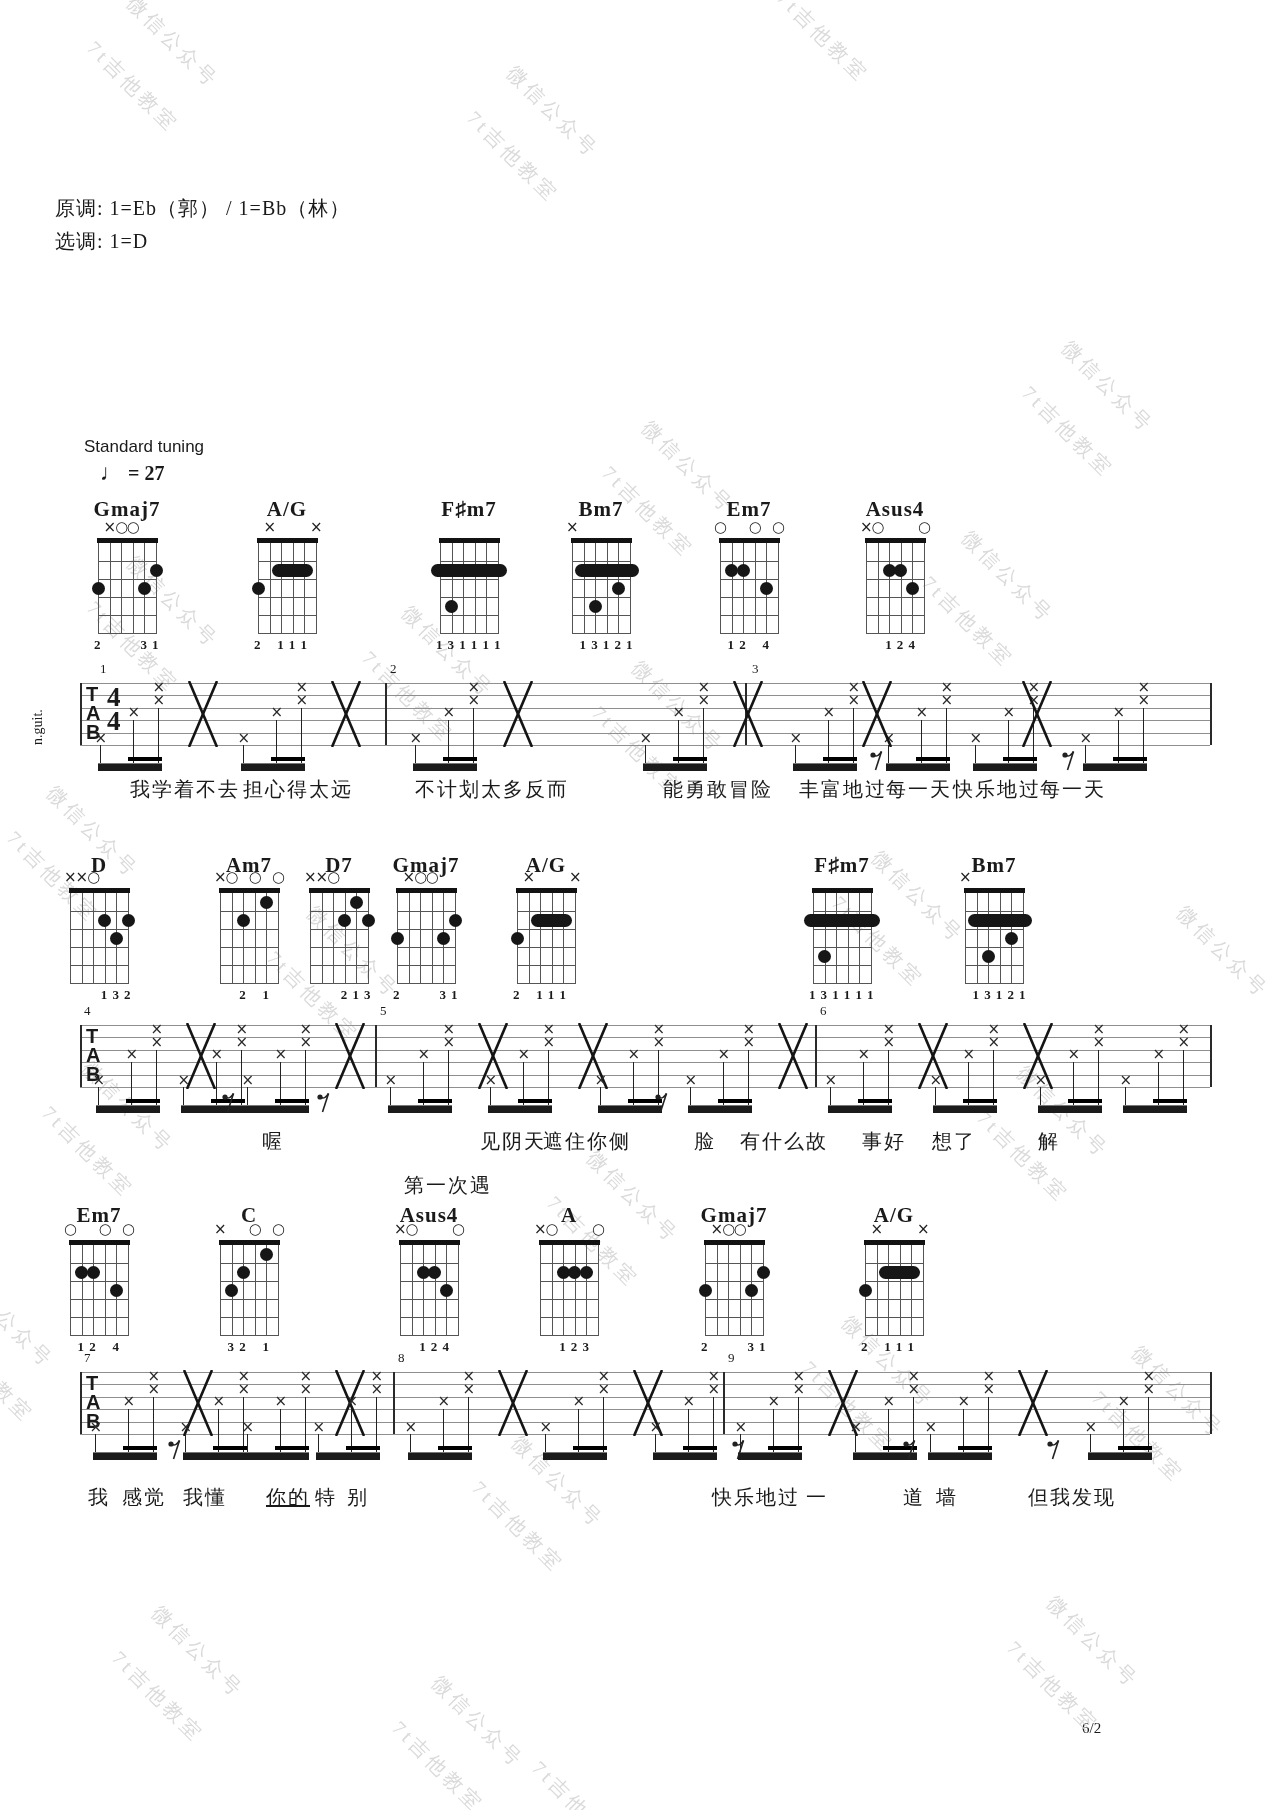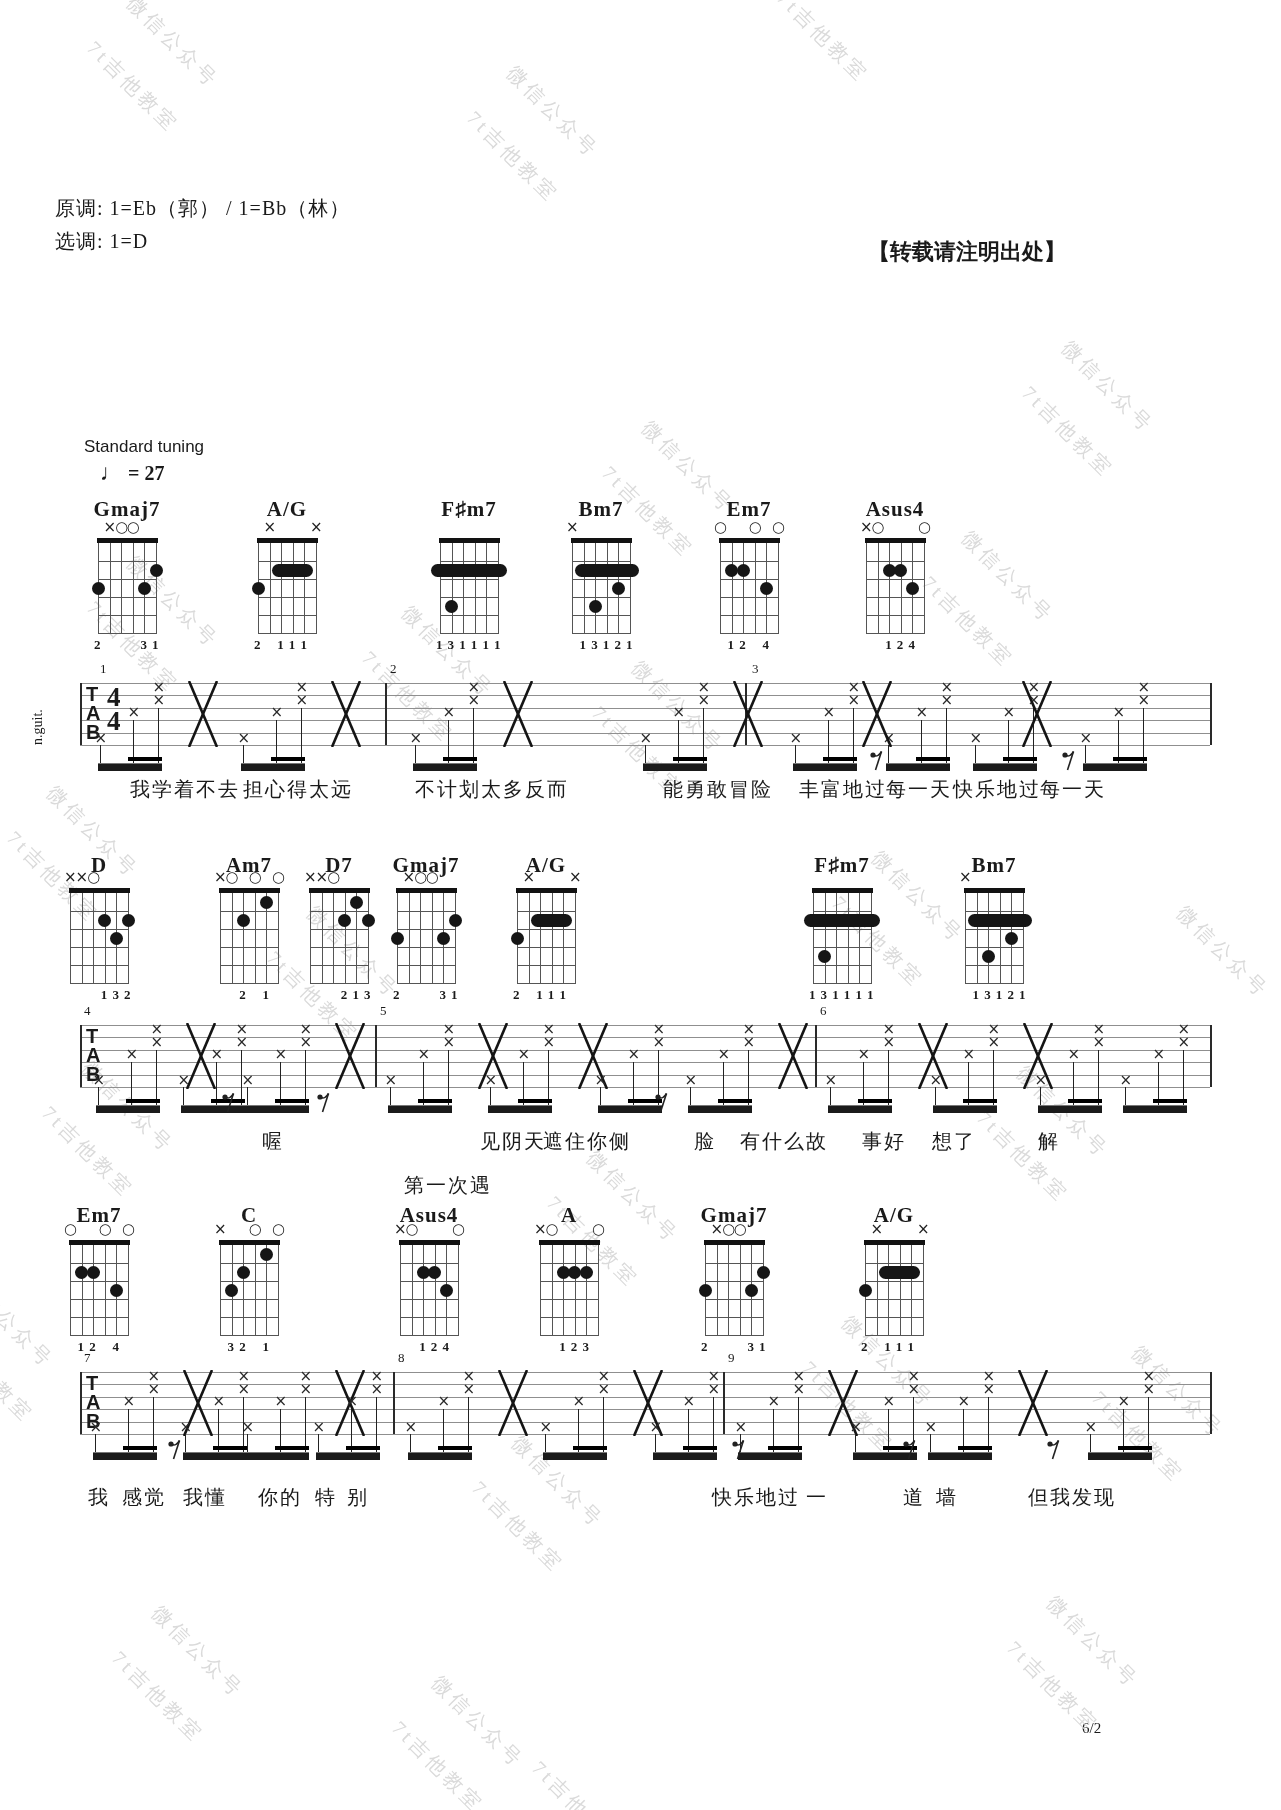--- a/index.html
+++ b/index.html
@@ -36,21 +36,20 @@
   .lyric{position:absolute;font-size:20px;letter-spacing:2px;white-space:nowrap;}
   .pagenum{left:1082px;top:1720px;font-size:15px;}
   svg{display:block;}
 </style>
 </head>
 <body>
 
 <div id="page">
   <div class="abs keyline" style="top:195px;">原调: 1=Eb（郭） /  1=Bb（林）</div>
   <div class="abs keyline" style="top:228px;">选调: 1=D</div>
-  <div class="abs notice">【转载请注明出处】</div>
   <div class="abs tuninglabel">Standard tuning</div>
   <div class="abs tempo"><span class="noteglyph">♩</span><span> = 27</span></div>
   <div class="abs pagenum">6/2</div>
   <div id="wmlayer">
       <div class="wm" style="left: 140px; top: -10px; color: rgb(218, 218, 218);">微信公众号</div>
       <div class="wm" style="left: 100px; top: 35px; color: rgb(218, 218, 218);">7t吉他教室</div>
       <div class="wm" style="left: 790px; top: -15px; color: rgb(218, 218, 218);">7t吉他教室</div>
       <div class="wm" style="left: 520px; top: 60px; color: rgb(218, 218, 218);">微信公众号</div>
       <div class="wm" style="left: 480px; top: 105px; color: rgb(218, 218, 218);">7t吉他教室</div>
       <div class="wm" style="left: 1075px; top: 335px; color: rgb(218, 218, 218);">微信公众号</div>
@@ -1063,21 +1062,21 @@
         <div style="position: absolute; left: 1047px; top: 1438px;">
           <svg width="14" height="22" xmlns="http://www.w3.org/2000/svg">
             <circle cx="3" cy="6" r="2.6" fill="#222"></circle>
             <path d="M3 6 Q8 9 11.5 2.5" fill="none" stroke="#222" stroke-width="1.6"></path>
             <line x1="11.5" y1="2.5" x2="5.5" y2="21" stroke="#222" stroke-width="1.6"></line>
           </svg>
         </div>
         <div class="lyric" style="left: 88px; top: 1484px;">我</div>
         <div class="lyric" style="left: 122px; top: 1484px;">感觉</div>
         <div class="lyric" style="left: 183px; top: 1484px;">我懂</div>
-        <div class="lyric" style="left: 258px; top: 1484px;">你的</div>
+        <div class="lyric" style="left: 266px; top: 1484px; text-decoration: underline;">你的</div>
         <div class="lyric" style="left: 315px; top: 1484px;">特</div>
         <div class="lyric" style="left: 347px; top: 1484px;">别</div>
         <div class="lyric" style="left: 712px; top: 1484px;">快乐地过</div>
         <div class="lyric" style="left: 806px; top: 1484px;">一</div>
         <div class="lyric" style="left: 903px; top: 1484px;">道</div>
         <div class="lyric" style="left: 936px; top: 1484px;">墙</div>
         <div class="lyric" style="left: 1028px; top: 1484px;">但我发现</div>
       </div>
     </div>
 </div>

